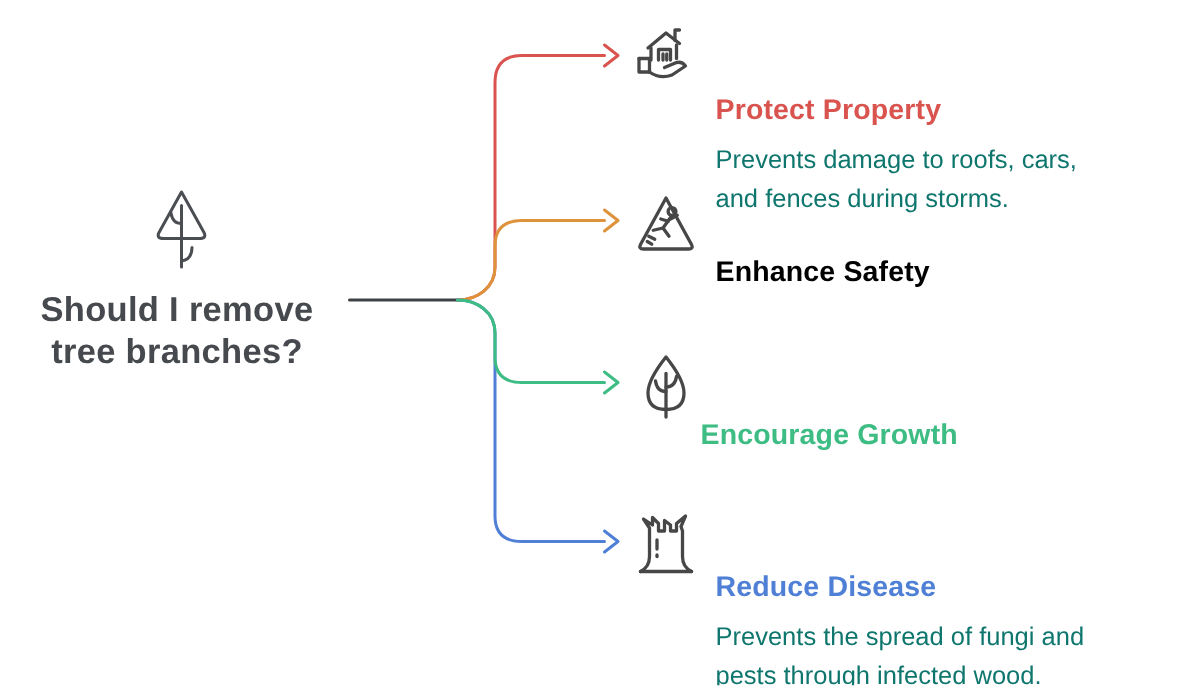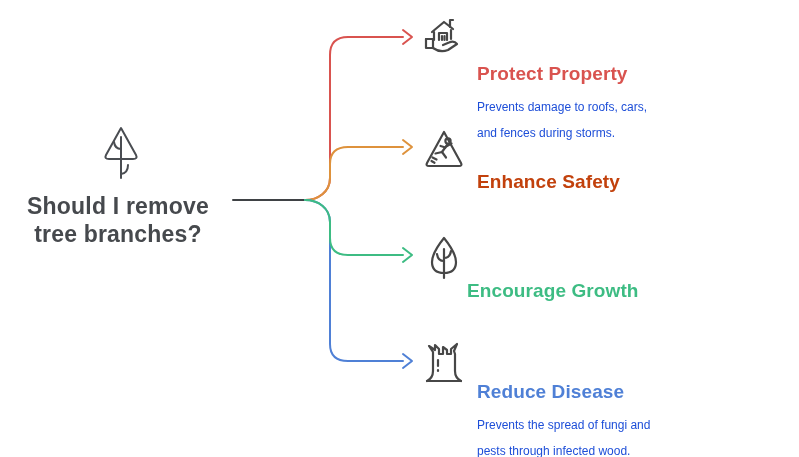--- a/index.html
+++ b/index.html
@@ -26,22 +26,22 @@
   .branch-icon { position: absolute; }
   .branch-text { position: absolute; width: 302px; margin-top: 36px; }
   .branch-heading {
     font-size: 19px;
     font-weight: 700;
     line-height: 22px;
     letter-spacing: 0.1px;
   }
   .branch-desc {
     margin-top: 9px;
-    font-size: 12px;
-    color: #1d4ed8;
+    font-size: 17px;
+    color: #0f766e;
     line-height: 26px;
     white-space: pre-line;
   }
   svg.lineart { display: block; }
 </style>
 </head>
 <body>
 
 <div class="canvas">
 
@@ -100,21 +100,21 @@
         <path d="M26 18 L21 25"></path>
         <path d="M26 19 L30.5 16.5"></path>
         <path d="M24.5 20.5 L19.5 19"></path>
         <path d="M21 25 L25 30.5"></path>
         <path d="M21 25 L14.5 26.5"></path>
         <path d="M11.5 30.5 L15.5 32.5"></path>
         <path d="M10.5 34 L13.5 35.8"></path>
       </svg>
     </div>
     <div class="branch-text" style="left:477px; top:135px;">
-      <div class="branch-heading" style="color: #c2410c;">Enhance Safety</div>
+      <div class="branch-heading" style="color: #000000;">Enhance Safety</div>
     </div>
   </div>
 
   <div class="branch">
     <div class="branch-icon" style="left:421px; top:234px;">
       <svg class="lineart" width="46" height="46" viewBox="0 0 46 46" fill="none" stroke="#474747" stroke-width="2.2" stroke-linecap="round" stroke-linejoin="round">
         <path d="M23 4 Q35 19 35 28 Q35 39 23 39 Q11 39 11 28 Q11 19 23 4 Z"></path>
         <path d="M23 15 V44"></path>
         <path d="M23 27 Q17 27 16 20"></path>
         <path d="M23 24 Q29 24 30 17"></path>

